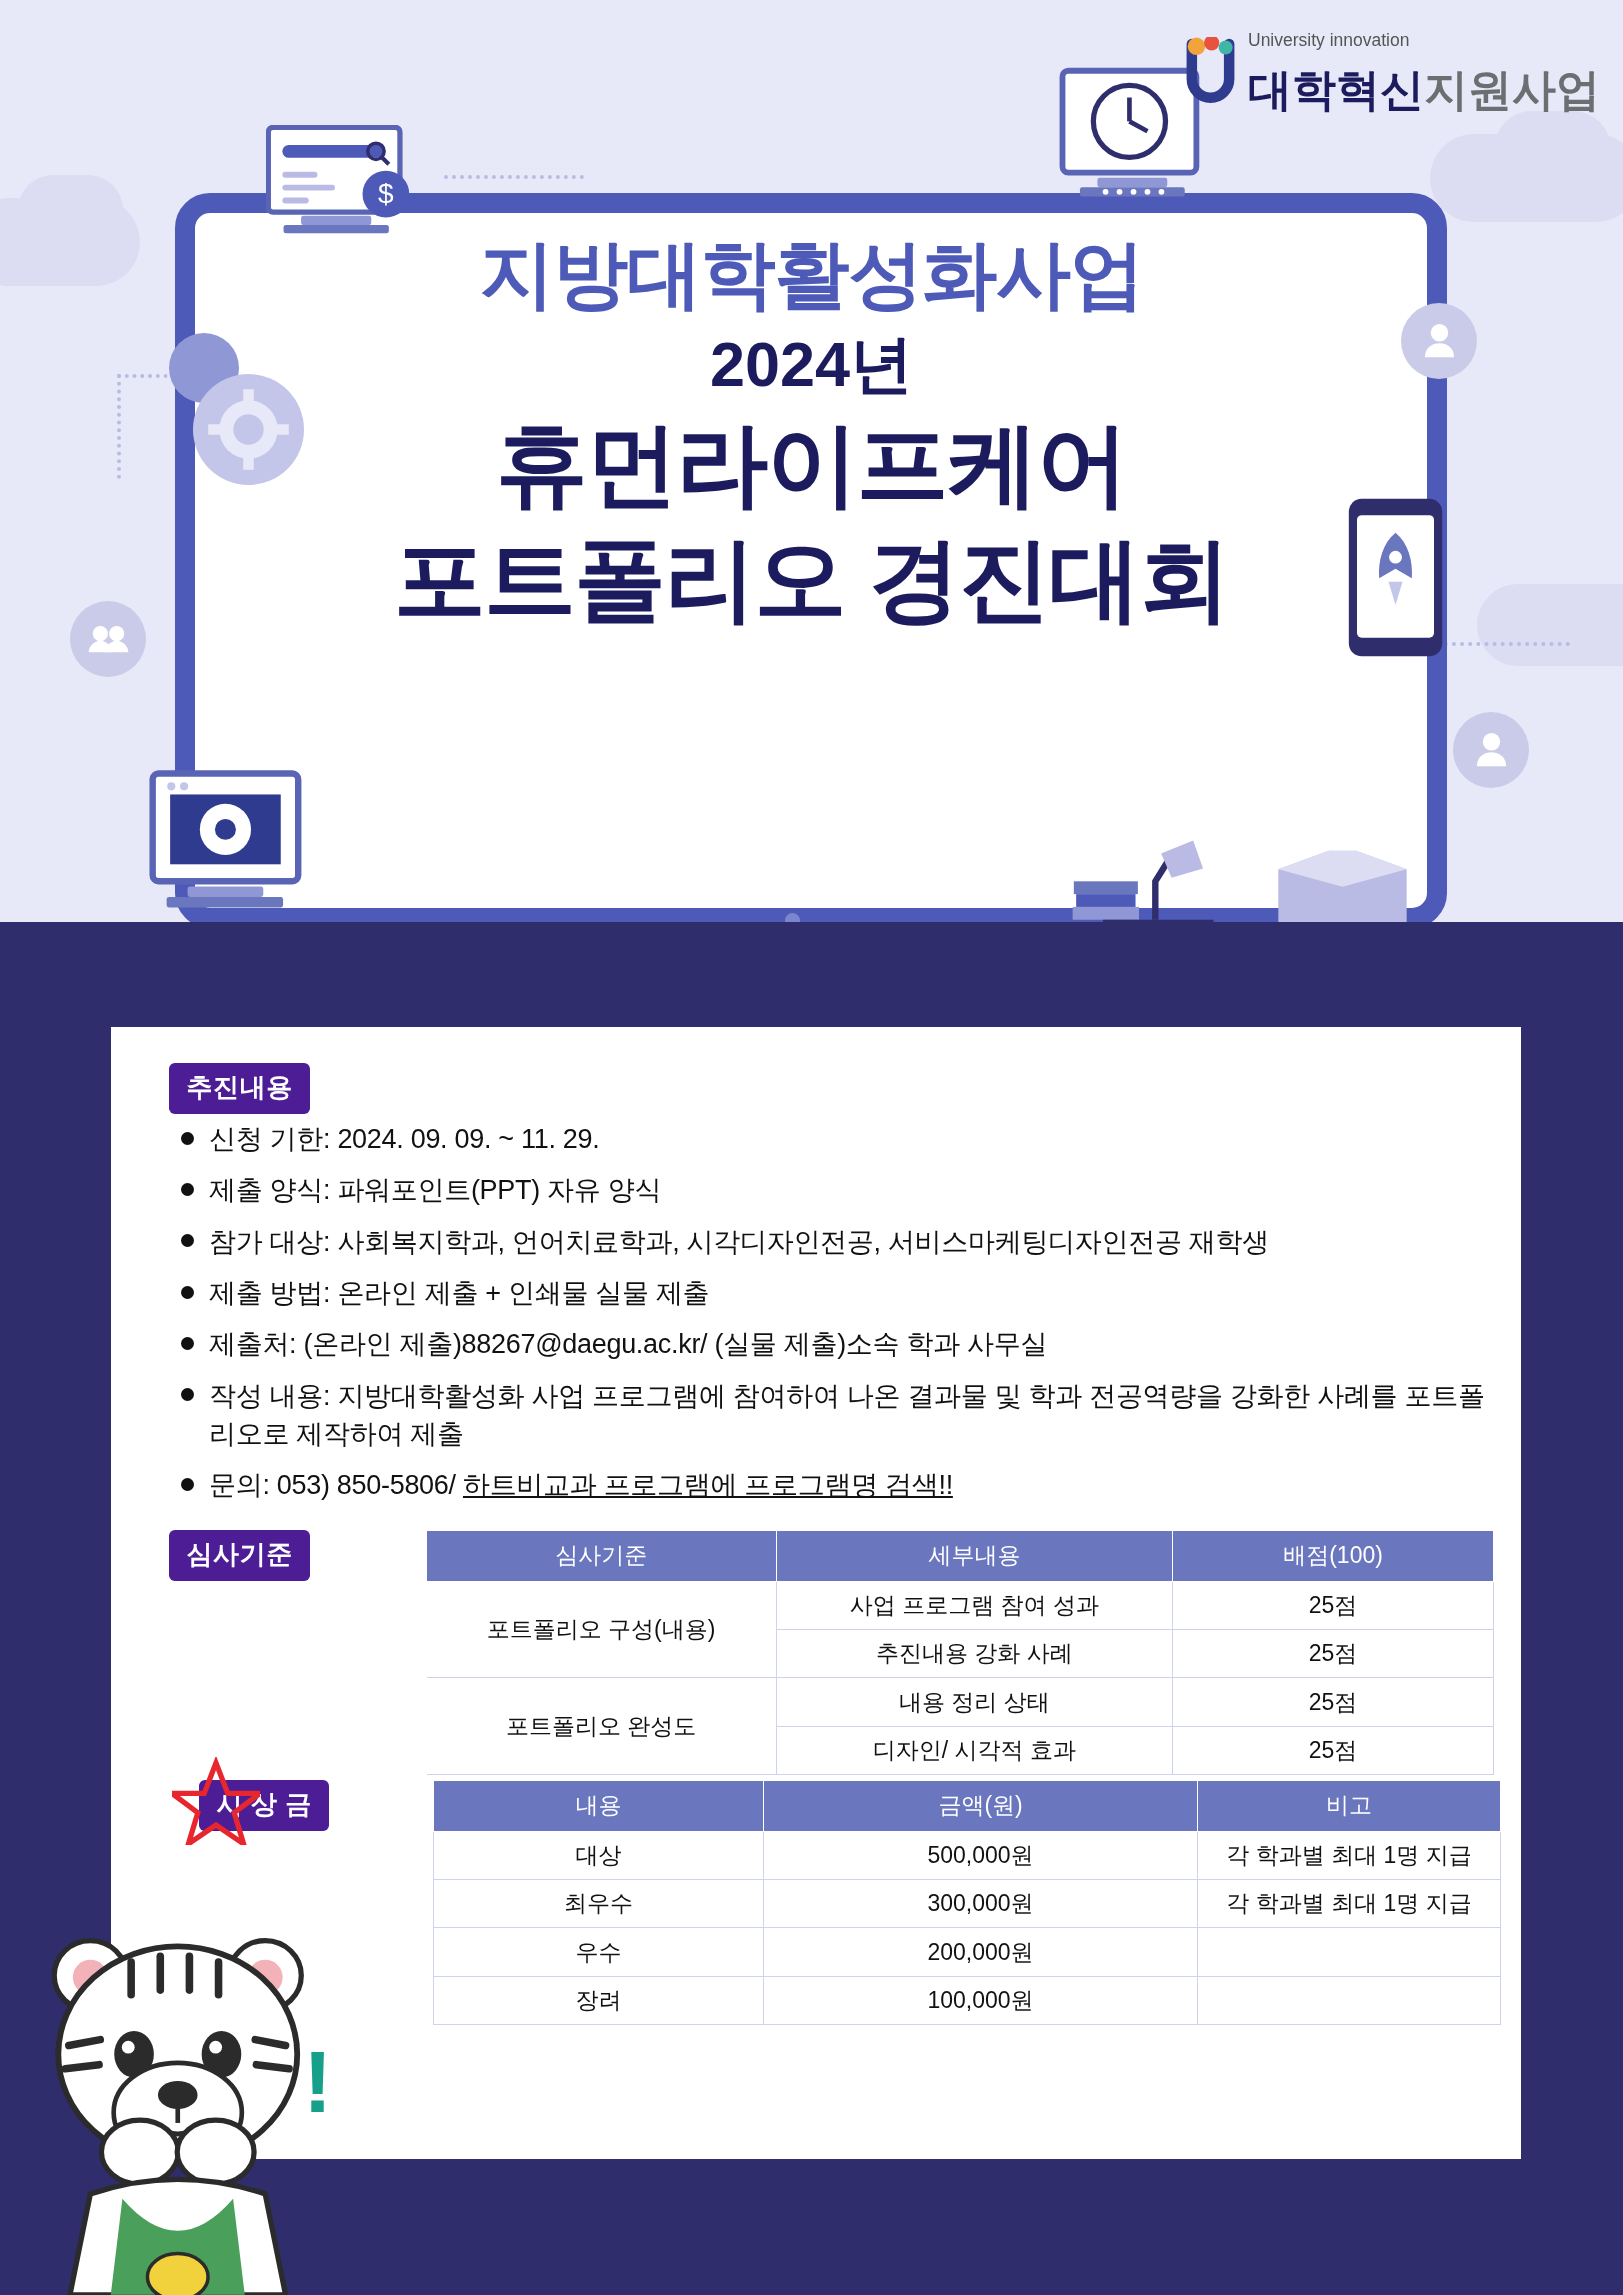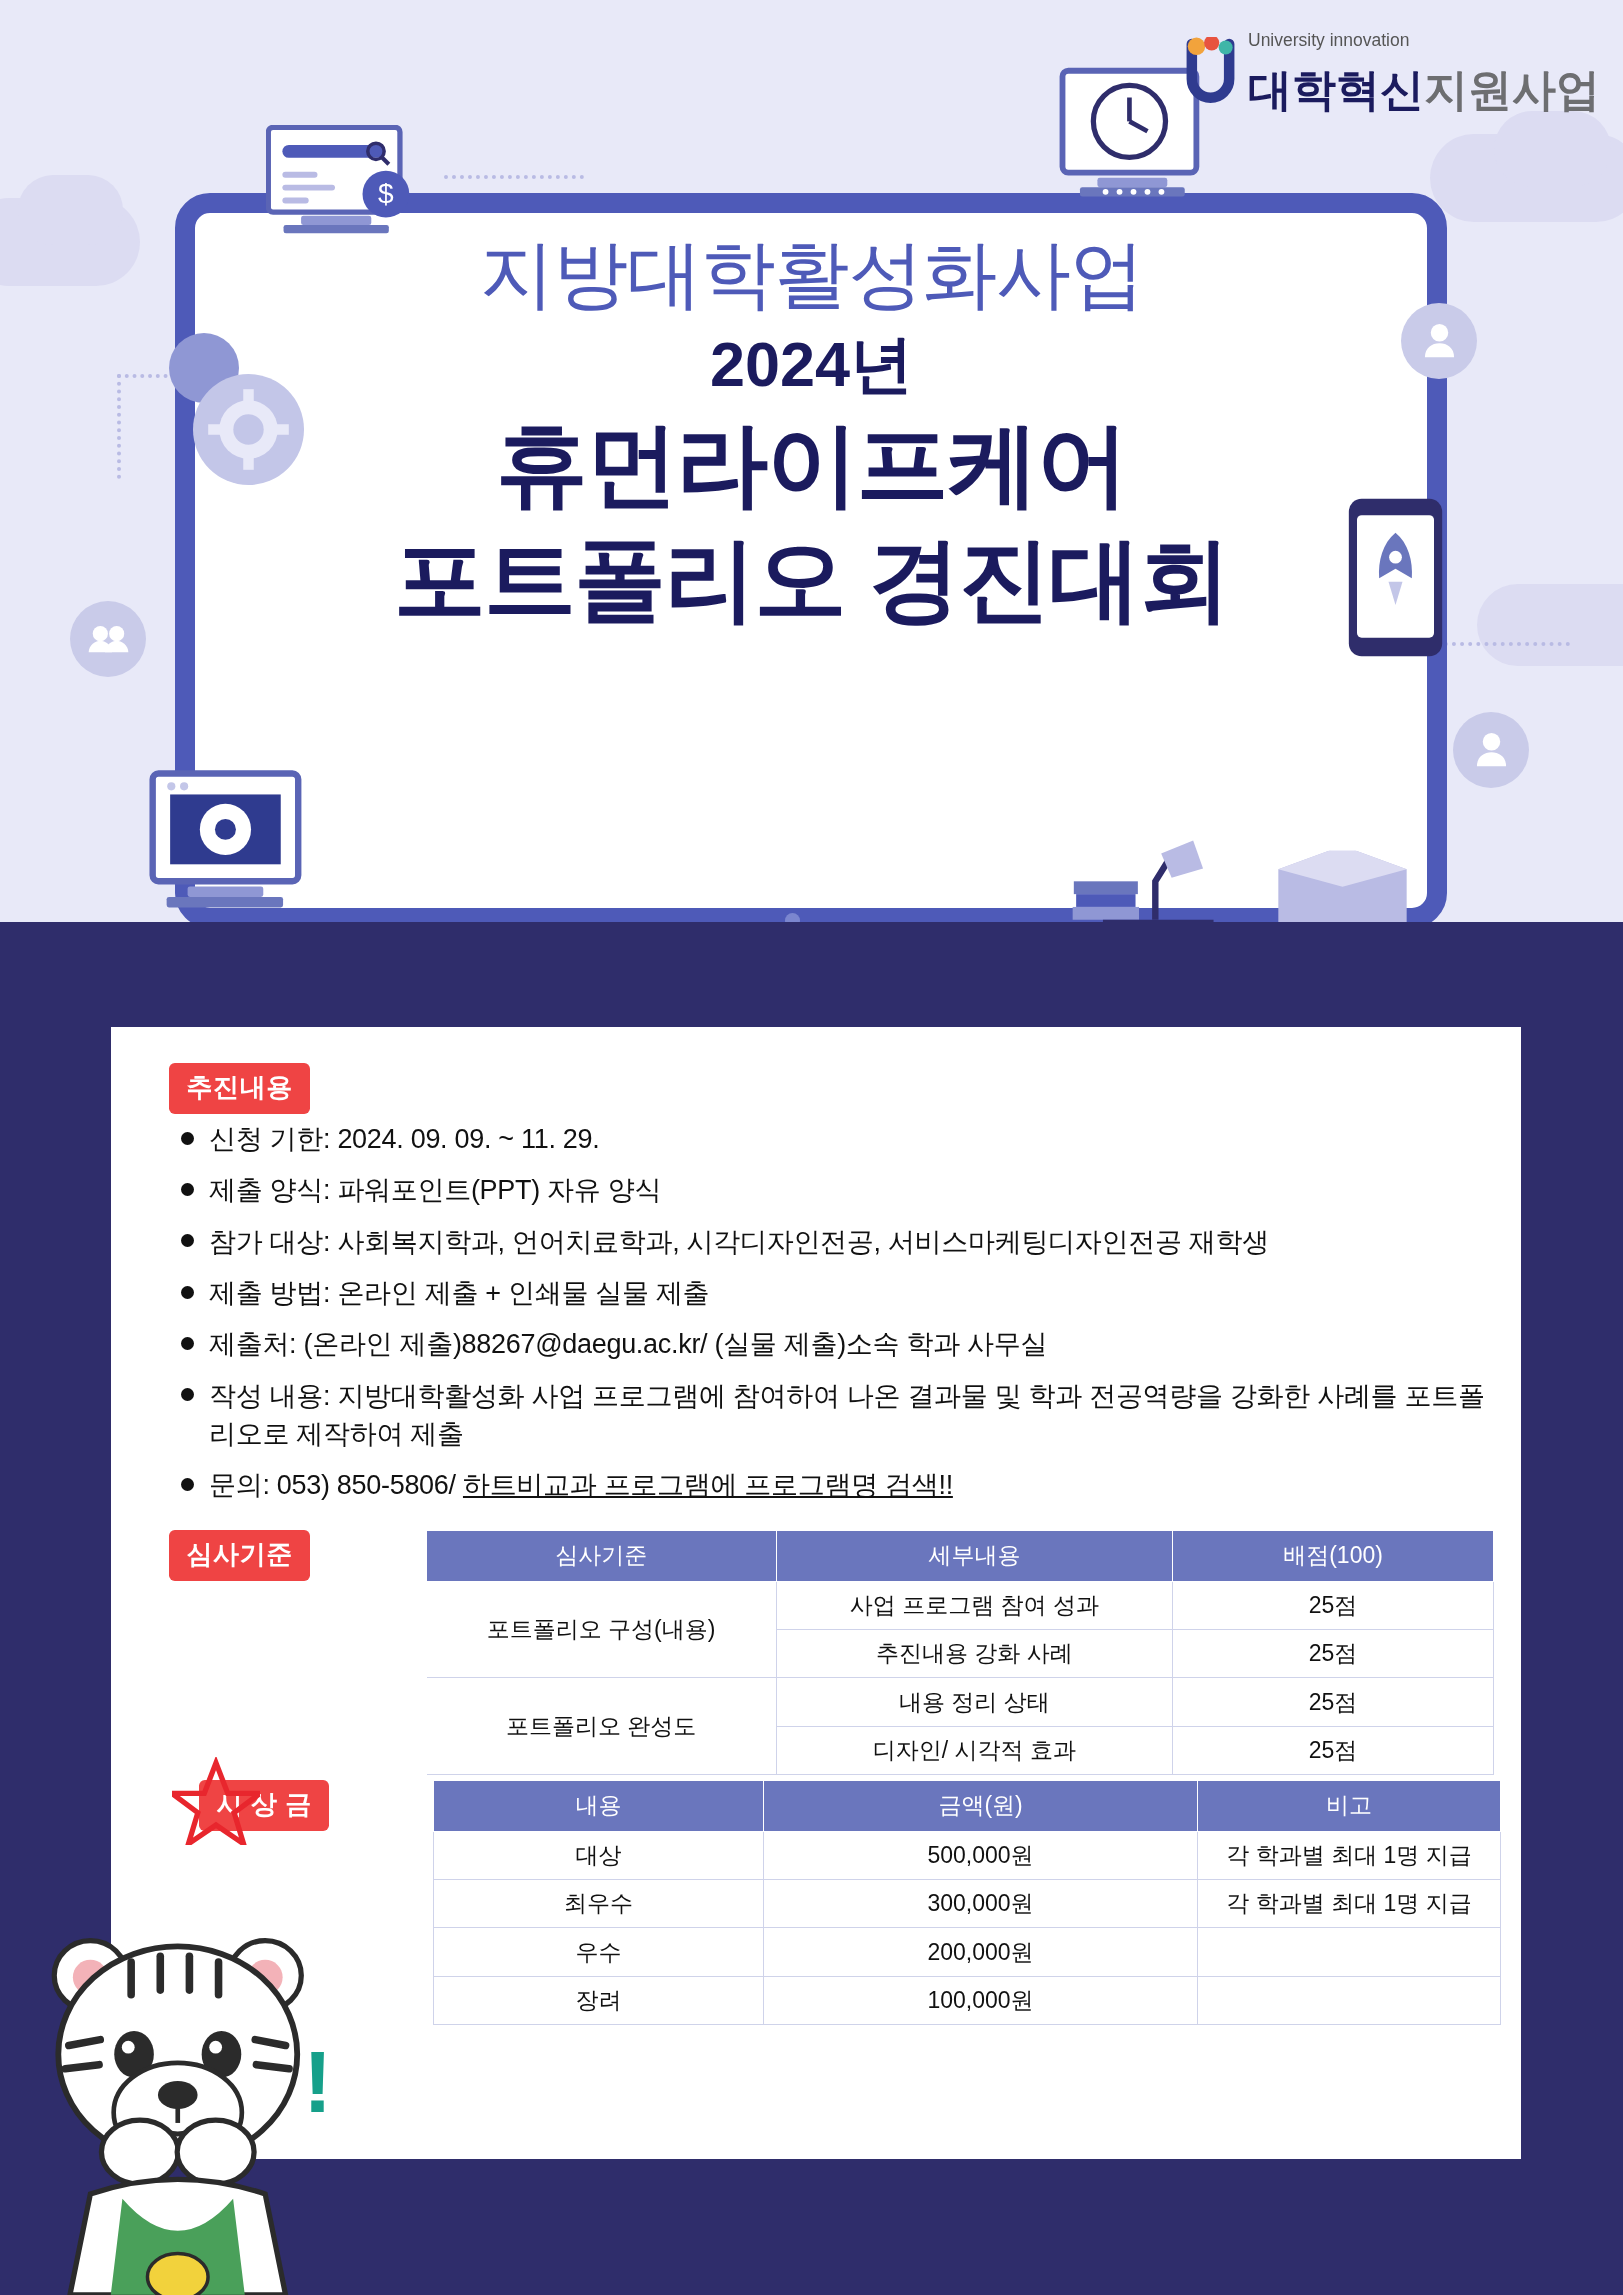--- a/index.html
+++ b/index.html
@@ -68,21 +68,21 @@
 
   .title-block {
     position: absolute;
     left: 195px; top: 228px;
     width: 1233px;
     text-align: center;
     z-index: 6;
   }
   .t-line1 {
     font-size: 75px;
-    font-weight: normal;
+    font-weight: bold;
     color: #4e5ab8;
     letter-spacing: -1.2px;
     line-height: 1.25;
   }
   .t-line2 {
     font-size: 63px;
     font-weight: bold;
     color: #1b1b5e;
     line-height: 1.35;
   }
@@ -147,21 +147,21 @@
     position: absolute;
     left: 111px; top: 1027px;
     width: 1410px;
     height: 1132px;
     background: #ffffff;
     z-index: 10;
   }
 
   .section-tag {
     display: inline-block;
-    background: #ef4444;
+    background: #4c1d95;
     color: #ffffff;
     font-size: 26px;
     font-weight: bold;
     padding: 7px 17.5px 9.3px 17.5px;
     border-radius: 5.8px;
     letter-spacing: 0.6px;
   }
 
   .tag-wrap-1 {
     position: absolute;

